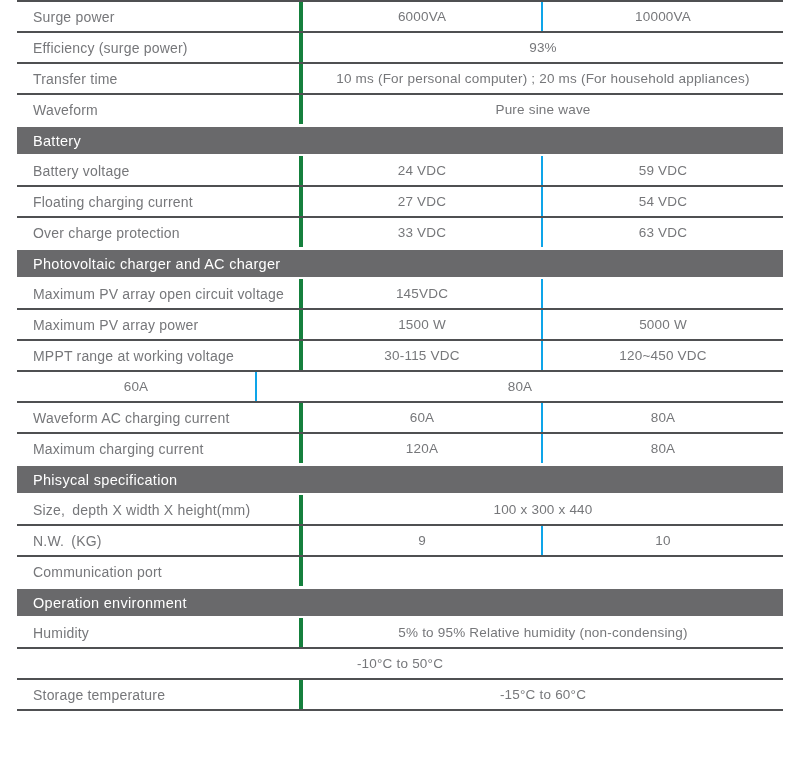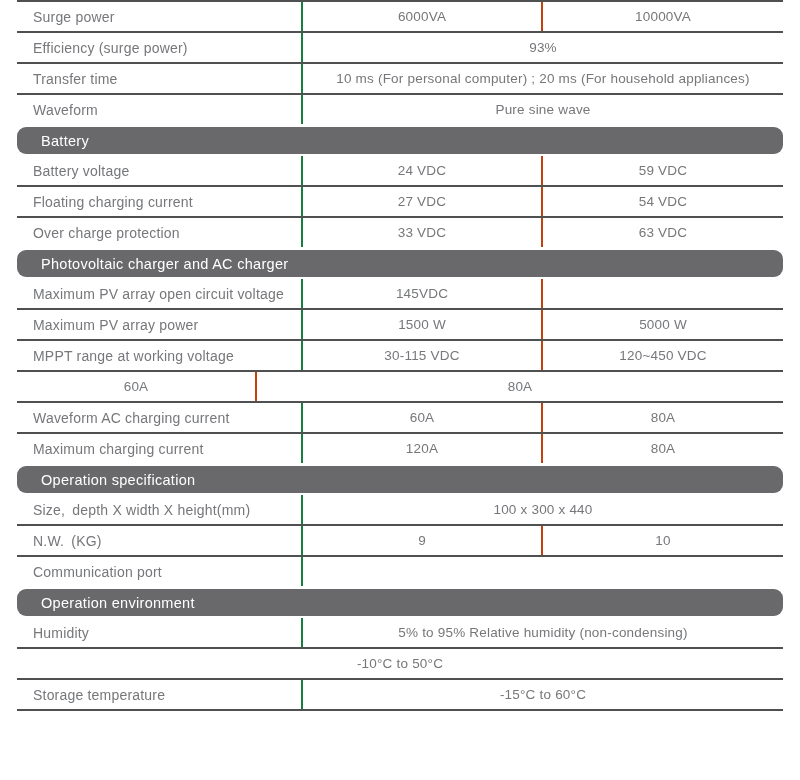--- a/index.html
+++ b/index.html
@@ -16,53 +16,52 @@
     align-items:stretch;
     height:31px;
     border-bottom:2px solid #4f5052;
     font-size:14px;
     letter-spacing:0.2px;
   }
   .row.last{ border-bottom:none; height:29px; }
   .cell-label{
     width:286px;
     padding-left:16px;
-    border-right:2px solid #15803d;
+    border-right:4px solid #15803d;
     display:flex;
     align-items:center;
     white-space:nowrap;
     overflow:hidden;
   }
   .cell-v1{
     width:240px;
-    border-right:2px solid #c2410c;
+    border-right:2px solid #0ea5e9;
     display:flex;
     align-items:center;
     justify-content:center;
     font-size:13.5px;
   }
   .cell-v2, .cell-span{
     flex:1;
     display:flex;
     align-items:center;
     justify-content:center;
     font-size:13.5px;
     white-space:nowrap;
   }
   .band{
     height:27px;
     margin:3px 0 2px 0;
     background:#69696b;
     color:#ffffff;
     display:flex;
     align-items:center;
-    padding-left:24px;
+    padding-left:16px;
     font-size:14.5px;
     letter-spacing:0.3px;
-    border-radius:9px;
   }
 </style>
 </head>
 <body>
 
 <div class="spec-table">
 
   <div class="row">
     <div class="cell-label">Surge power</div>
     <div class="cell-v1">6000VA</div>
@@ -133,21 +132,21 @@
     <div class="cell-v1">60A</div>
     <div class="cell-v2">80A</div>
   </div>
 
   <div class="row last">
     <div class="cell-label">Maximum charging current</div>
     <div class="cell-v1">120A</div>
     <div class="cell-v2">80A</div>
   </div>
 
-  <div class="band">Operation specification</div>
+  <div class="band">Phisycal specification</div>
 
   <div class="row">
     <div class="cell-label">Size, depth X width X height(mm)</div>
     <div class="cell-span">100 x 300 x 440</div>
   </div>
 
   <div class="row">
     <div class="cell-label">N.W. (KG)</div>
     <div class="cell-v1">9</div>
     <div class="cell-v2">10</div>

